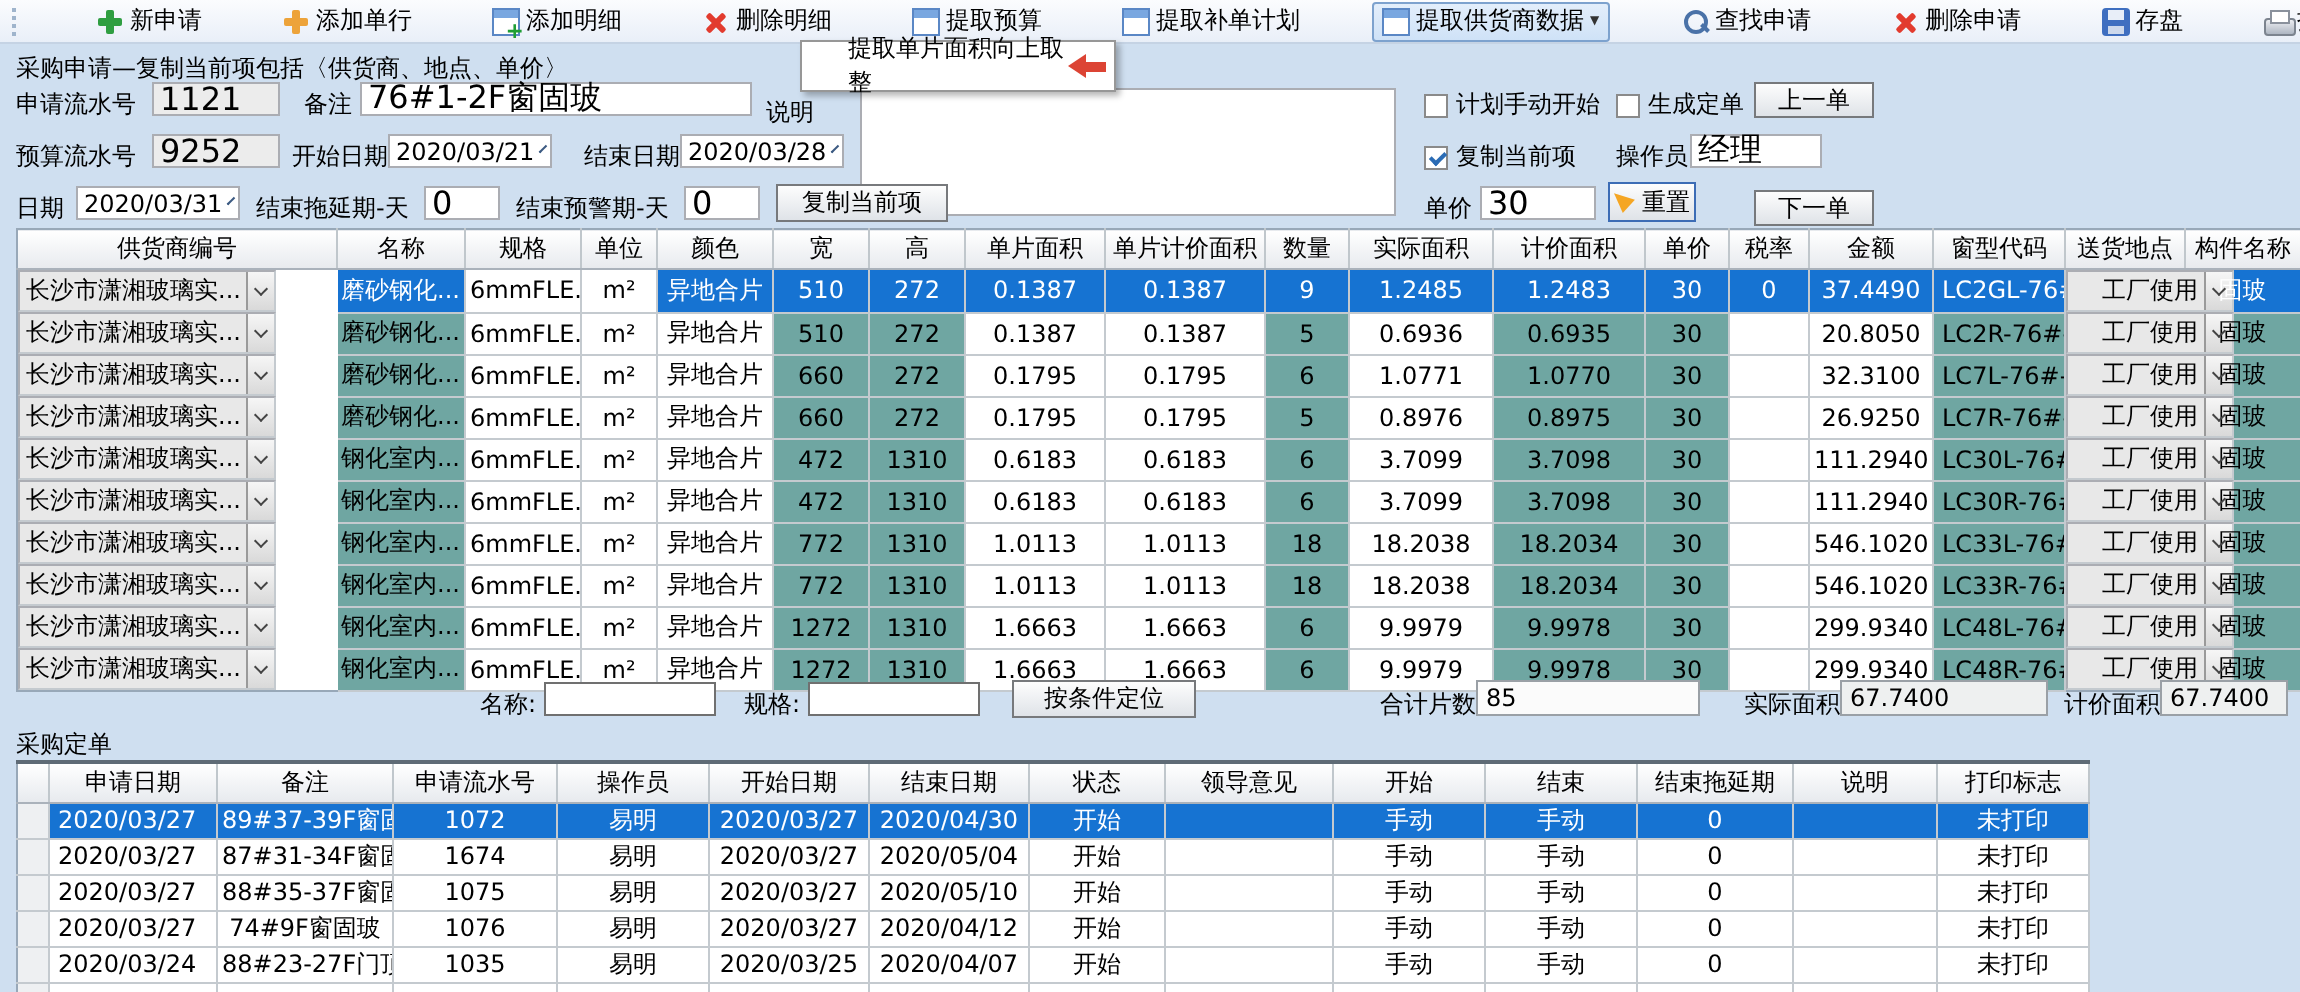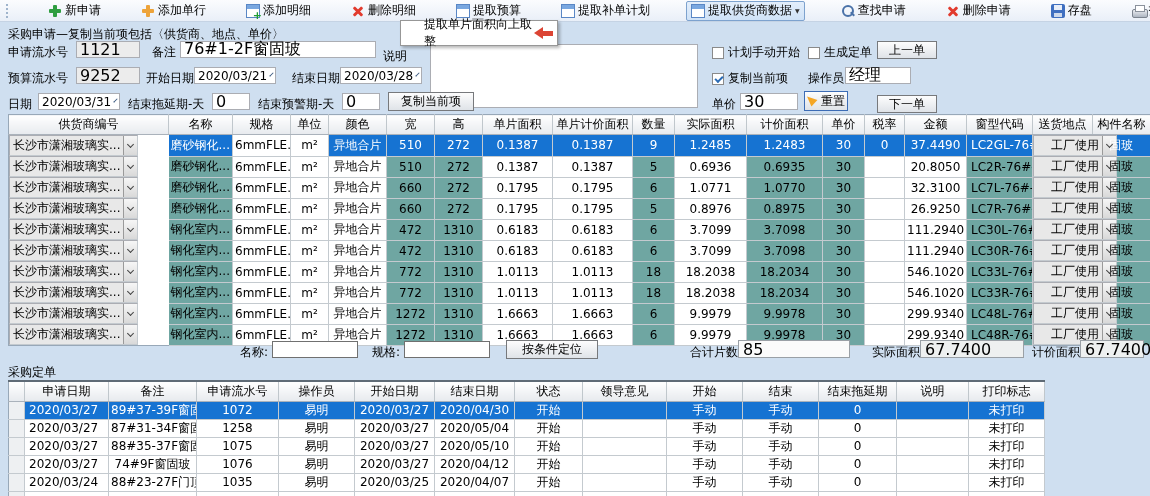--- a/index.html
+++ b/index.html
@@ -73,21 +73,21 @@
   .cellcombo .dd { width:14px; align-self:stretch; background:linear-gradient(#f6f6f6,#d9d9d9); border-left:1px solid #9a9a9a; display:flex; align-items:center; justify-content:center; }
   .cellcombo .dd .chev { margin:0 0 2px 0; border-color:#444; }
   #mainTable { position:absolute; left:8px; top:114px; width:1142px; }
   #orderTable { position:absolute; left:8px; top:380px; width:1036px; border-top:2px solid #5f6b76; }
   #orderTable td { height:18px; }
   #orderTable td.ind { background:#eef0f2; }
   #orderTable tr.sel td:not(.ind) { background:#1673d2; color:#fff; }
 
   
   .fbar .abs { position:absolute; white-space:nowrap; }
-  .sunk { background:#eef0f0; border:1px solid #9aa0a6; font-size:16px; height:18px; padding:0 4px; display:inline-flex; align-items:center; }
+  .sunk { background:#eef0f0; border:1px solid #9aa0a6; font-size:12px; height:18px; padding:0 4px; display:inline-flex; align-items:center; }
   .sect-title { position:absolute; left:8px; top:364px; font-size:12px; }
 </style>
 </head>
 <body>
 
 <div class="screen">
 
   <div class="toolbar">
     <span class="grip"></span>
   <span class="tbi">
@@ -670,21 +670,21 @@
           <td class="plain">手动</td>
           <td class="plain">手动</td>
           <td class="plain">0</td>
           <td class="plain"></td>
           <td class="plain">未打印</td>
         </tr>
         <tr>
           <td class="ind"></td>
           <td class="plain tal">2020/03/27</td>
           <td class="plain">87#31-34F窗固玻</td>
-          <td class="plain">1258</td>
+          <td class="plain">1674</td>
           <td class="plain">易明</td>
           <td class="plain">2020/03/27</td>
           <td class="plain">2020/05/04</td>
           <td class="plain">开始</td>
           <td class="plain"></td>
           <td class="plain">手动</td>
           <td class="plain">手动</td>
           <td class="plain">0</td>
           <td class="plain"></td>
           <td class="plain">未打印</td>

